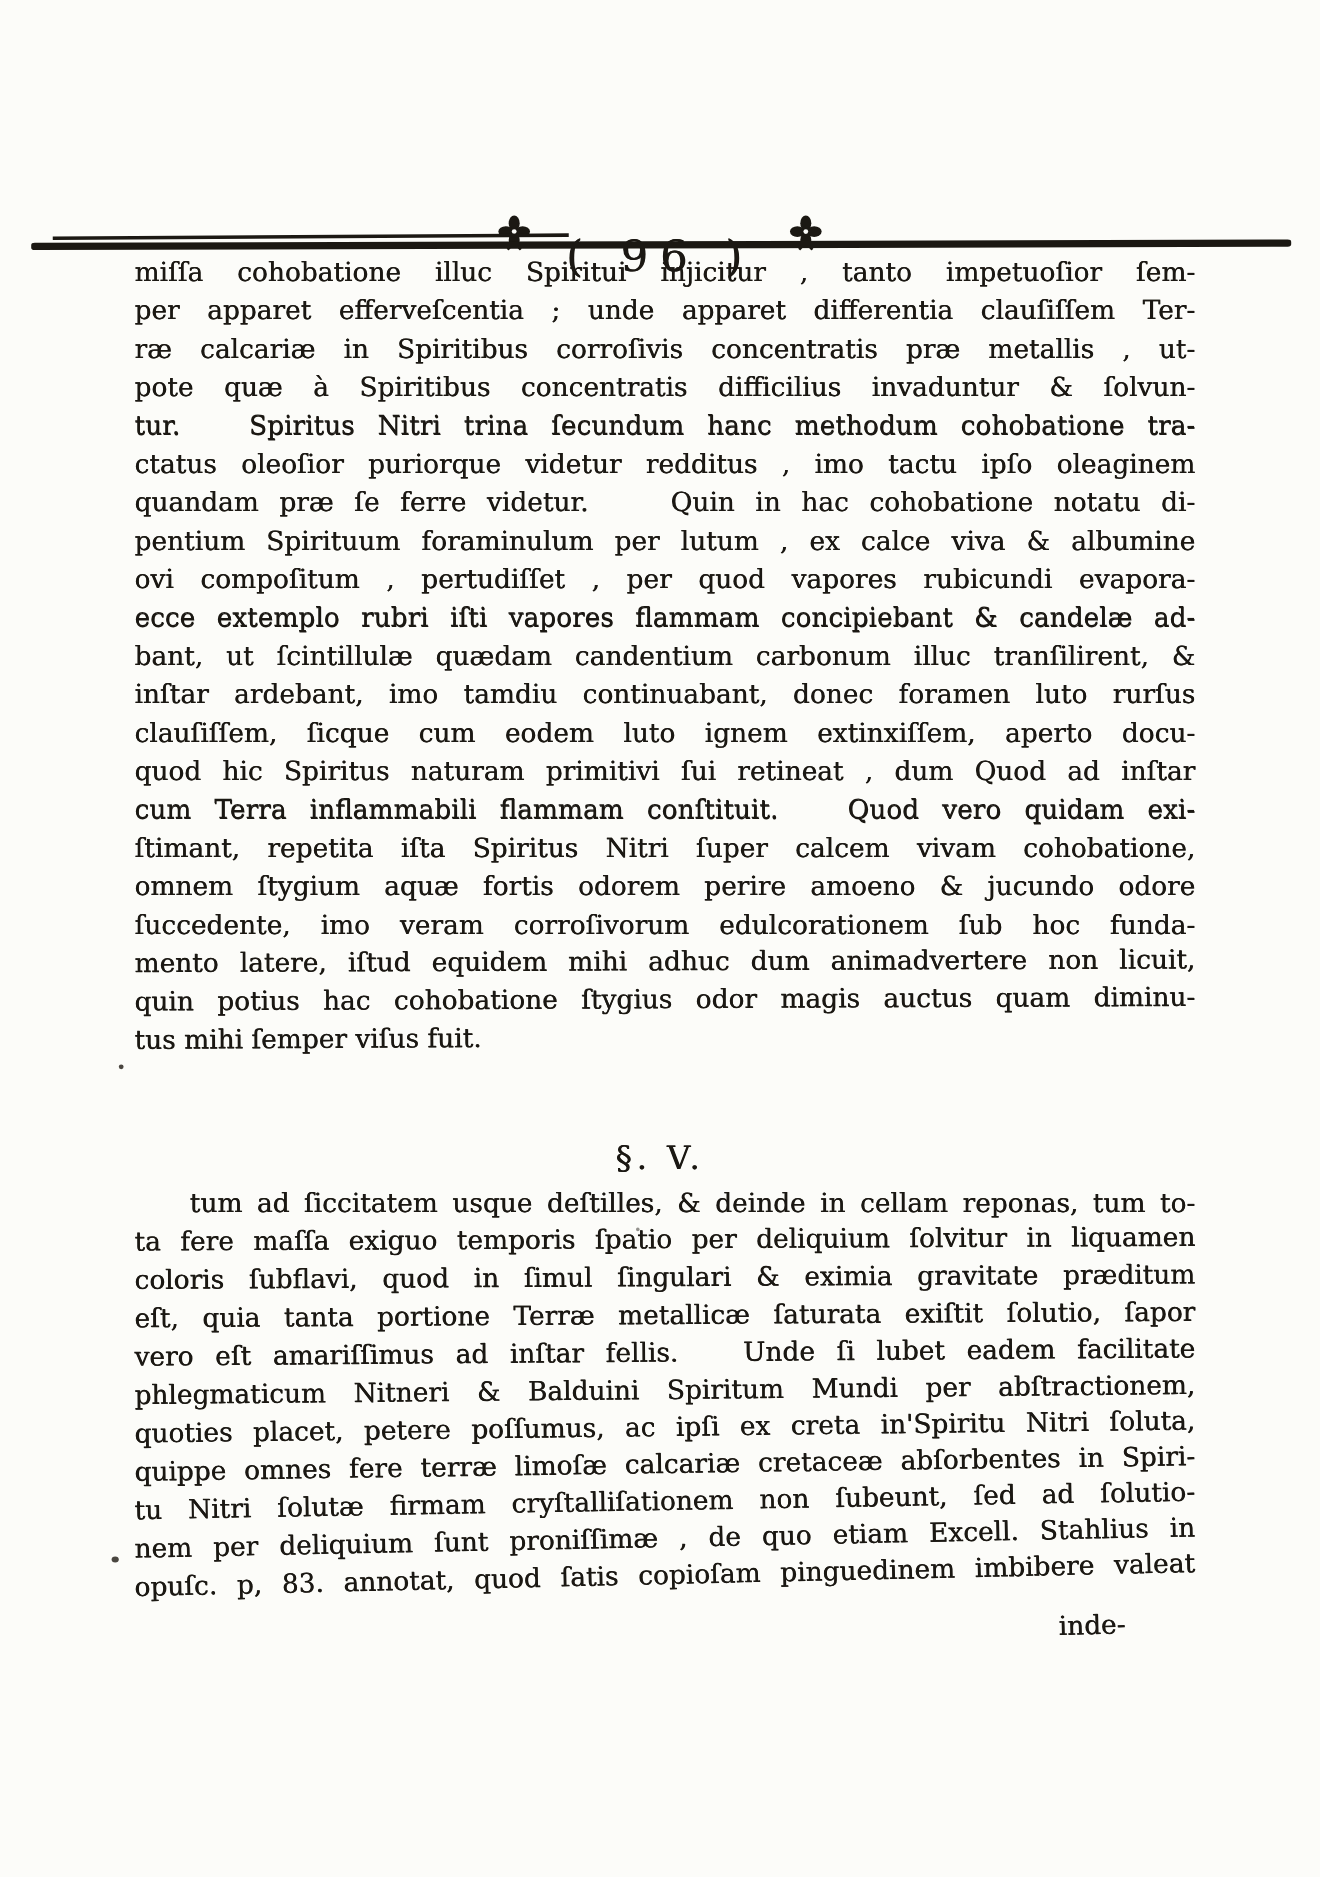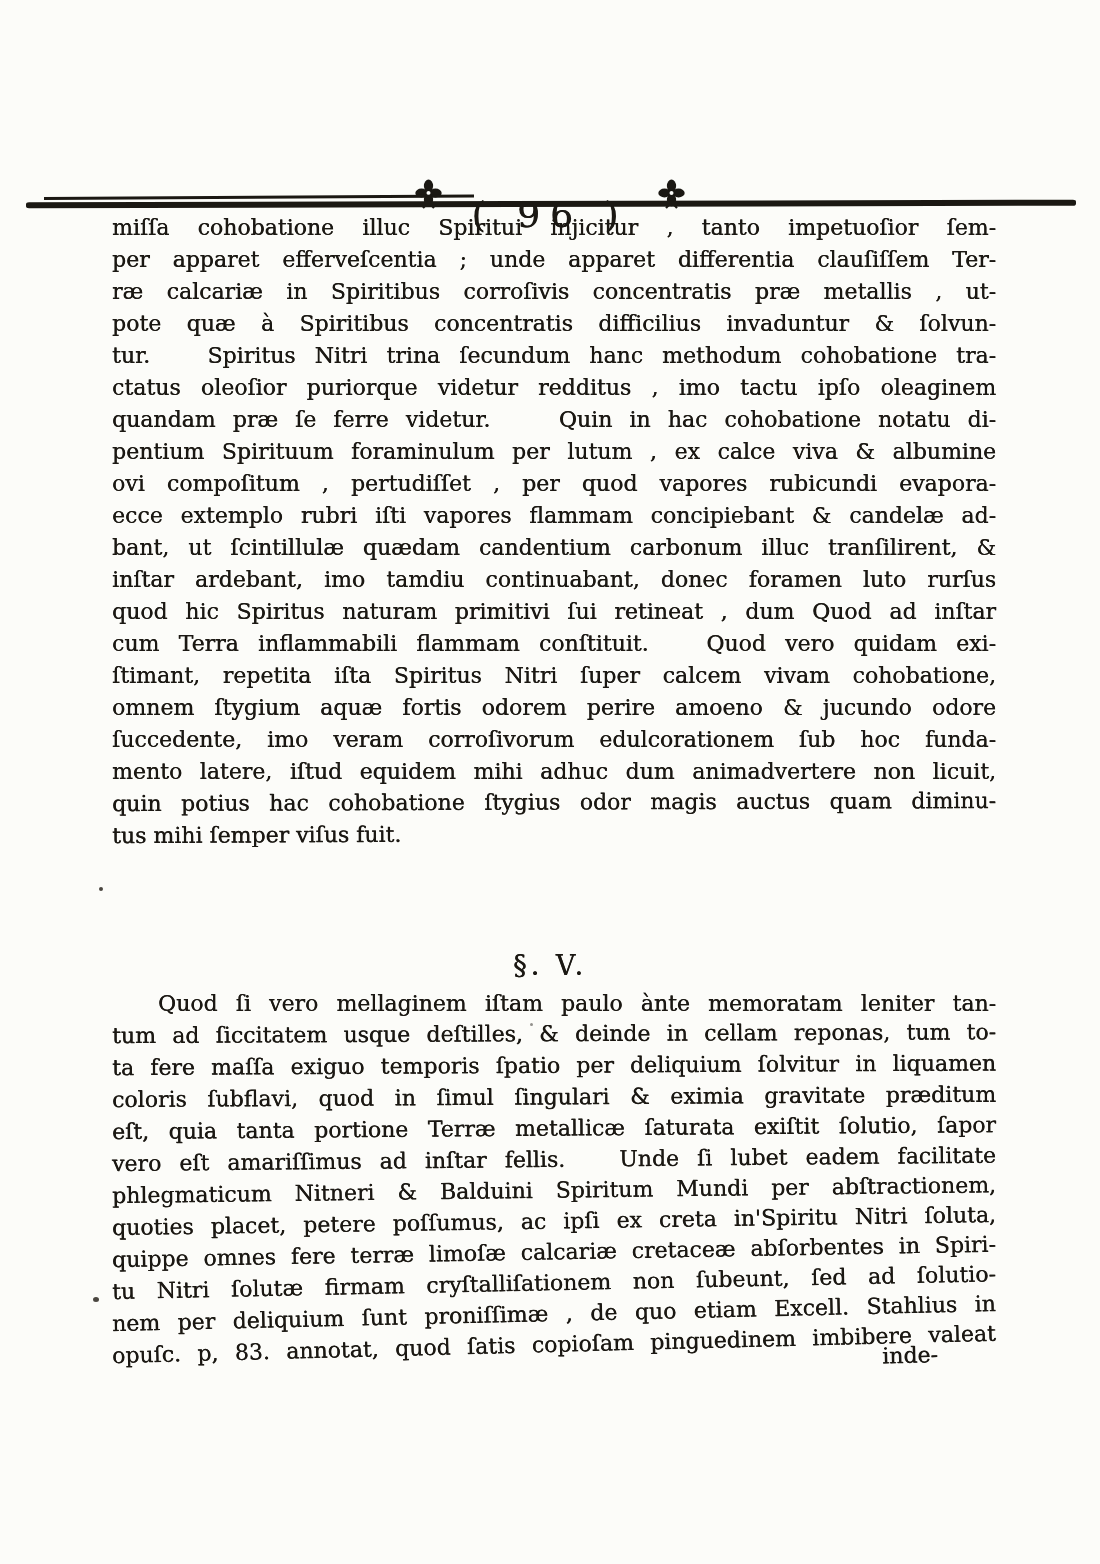--- a/index.html
+++ b/index.html
@@ -137,34 +137,34 @@
       <div class="line">ræ calcariæ in Spiritibus corroſivis concentratis præ metallis , ut-</div>
       <div class="line">pote quæ à Spiritibus concentratis difficilius invaduntur &amp; ſolvun-</div>
       <div class="line">tur.&nbsp;&nbsp; Spiritus Nitri trina ſecundum hanc methodum cohobatione tra-</div>
       <div class="line">ctatus oleoſior puriorque videtur redditus , imo tactu ipſo oleaginem</div>
       <div class="line">quandam præ ſe ferre videtur.&nbsp;&nbsp;&nbsp; Quin in hac cohobatione notatu di-</div>
       <div class="line">pentium Spirituum foraminulum per lutum , ex calce viva &amp; albumine</div>
       <div class="line">ovi compoſitum , pertudiſſet , per quod vapores rubicundi evapora-</div>
       <div class="line">ecce extemplo rubri iſti vapores flammam concipiebant &amp; candelæ ad-</div>
       <div class="line">bant, ut ſcintillulæ quædam candentium carbonum illuc tranſilirent, &amp;</div>
       <div class="line">inſtar ardebant, imo tamdiu continuabant, donec foramen luto rurſus</div>
+      <div class="line">clauſiſſem, ſicque cum eodem luto ignem extinxiſſem, aperto docu-</div>
       <div class="line">quod hic Spiritus naturam primitivi ſui retineat , dum Quod ad inſtar</div>
       <div class="line">cum Terra inflammabili flammam conſtituit.&nbsp;&nbsp; Quod vero quidam exi-</div>
       <div class="line">ſtimant, repetita iſta Spiritus Nitri ſuper calcem vivam cohobatione,</div>
       <div class="line">omnem ſtygium aquæ fortis odorem perire amoeno &amp; jucundo odore</div>
       <div class="line">ſuccedente, imo veram corroſivorum edulcorationem ſub hoc funda-</div>
       <div class="line">mento latere, iſtud equidem mihi adhuc dum animadvertere non licuit,</div>
       <div class="line">quin potius hac cohobatione ſtygius odor magis auctus quam diminu-</div>
       <div class="line">tus mihi ſemper viſus fuit.</div>
     </div>
 
   <div class="heading">§.  V.</div>
 
   <div class="para para2">
-      <div class="line">Quod ſi vero mellaginem iſtam paulo ànte memoratam leniter tan-</div>
       <div class="line">tum ad ſiccitatem usque deſtilles, &amp; deinde in cellam reponas, tum to-</div>
       <div class="line">ta fere maſſa exiguo temporis ſpatio per deliquium ſolvitur in liquamen</div>
       <div class="line">coloris ſubflavi, quod in ſimul ſingulari &amp; eximia gravitate præditum</div>
       <div class="line">eſt, quia tanta portione Terræ metallicæ ſaturata exiſtit ſolutio, ſapor</div>
       <div class="line">vero eſt amariſſimus ad inſtar fellis.&nbsp;&nbsp; Unde ſi lubet eadem facilitate</div>
       <div class="line">phlegmaticum Nitneri &amp; Balduini Spiritum Mundi per abſtractionem,</div>
       <div class="line">quoties placet, petere poſſumus, ac ipſi ex creta in'Spiritu Nitri ſoluta,</div>
       <div class="line">quippe omnes fere terræ limoſæ calcariæ cretaceæ abſorbentes in Spiri-</div>
       <div class="line">tu Nitri ſolutæ firmam cryſtalliſationem non ſubeunt, ſed ad ſolutio-</div>
       <div class="line">nem per deliquium ſunt proniſſimæ , de quo etiam Excell. Stahlius in</div>

